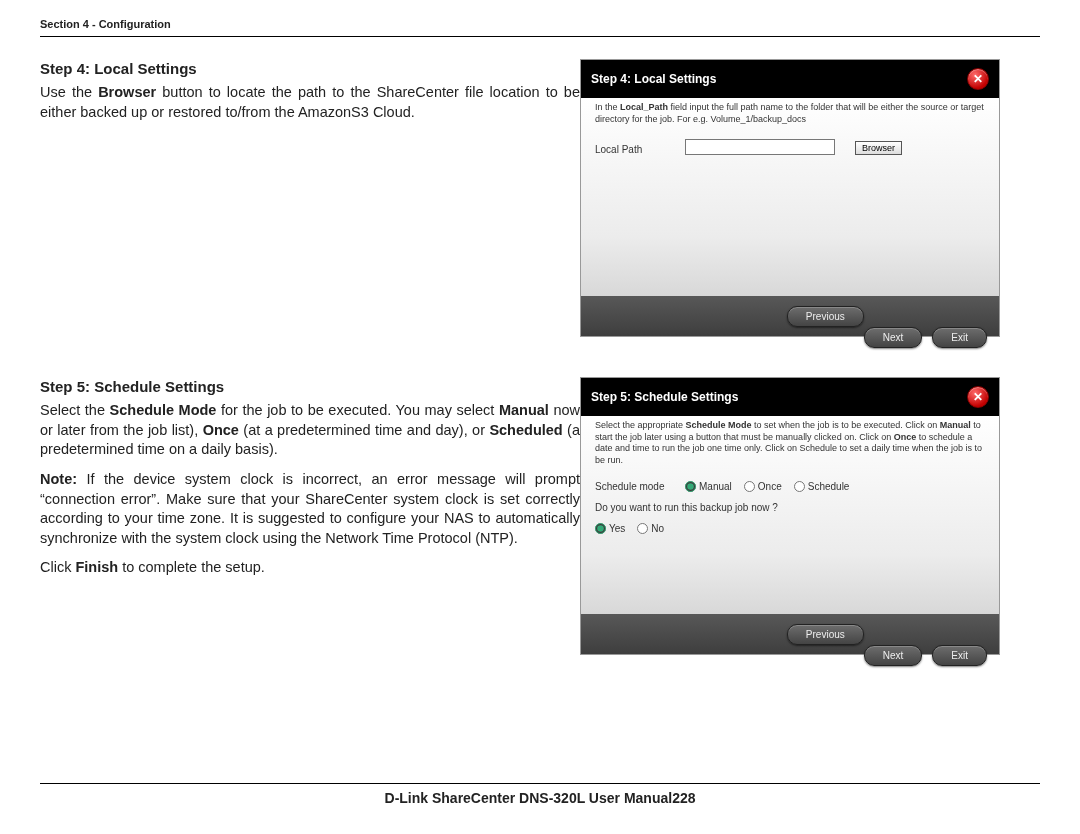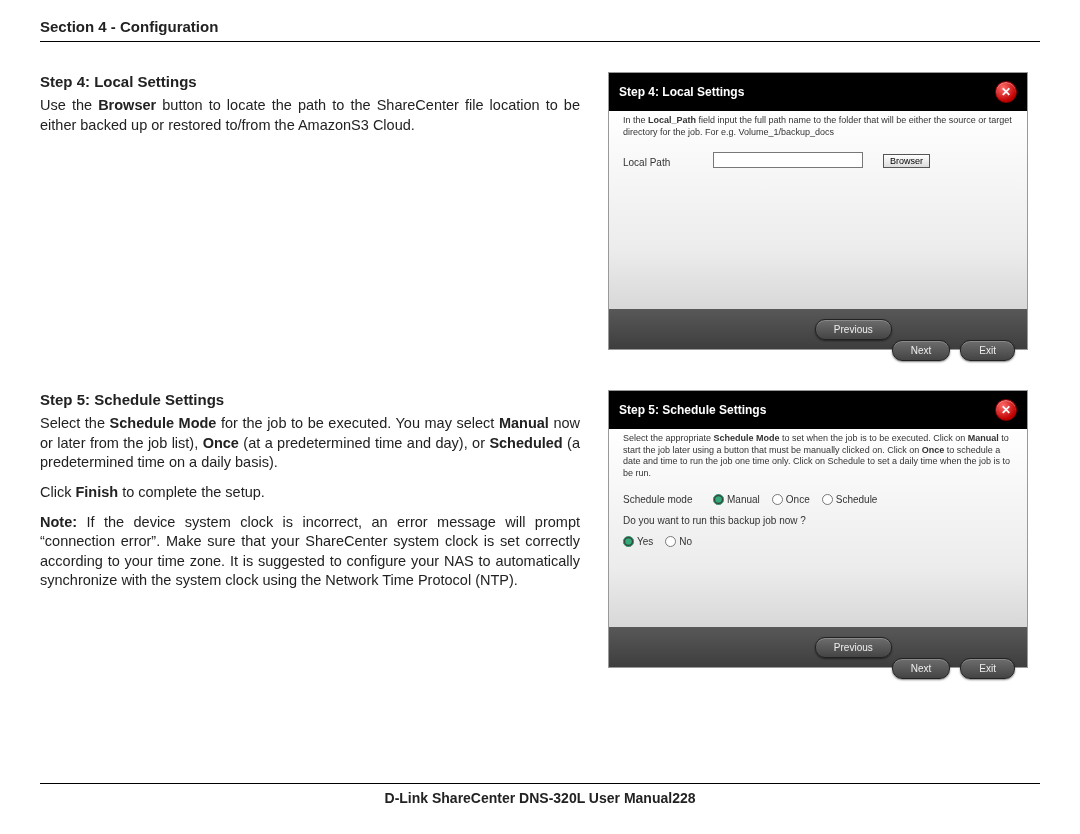--- a/index.html
+++ b/index.html
@@ -6,29 +6,28 @@
   body {
     font-family: "Myriad Pro", "Segoe UI", Arial, sans-serif;
     background: #fff;
     color: #222;
     width: 1080px;
     height: 834px;
     position: relative;
     padding: 18px 40px 0 40px;
   }
   .section-header {
-    font-size: 15px;
+    font-size: 11px;
     font-weight: 700;
     border-bottom: 1.5px solid #000;
     padding-bottom: 6px;
-    margin-bottom: 30px;
+    margin-bottom: 22px;
   }
   .row {
     display: flex;
-    gap: 28px;
     margin-bottom: 40px;
   }
   .left {
     flex: 0 0 540px;
     font-size: 14.5px;
     line-height: 1.35;
   }
   .left h3 {
     font-size: 15px;
     font-weight: 700;
@@ -182,24 +181,24 @@
   </div>
 </div>
 
 <div class="row">
   <div class="left">
     <h3>Step 5: Schedule Settings</h3>
     <p>
       <span>Select the </span><strong>Schedule Mode</strong><span> for the job to be executed. You may select </span><strong>Manual</strong><span> now or later from the job list),  </span><strong>Once</strong><span> (at a predetermined time and day), or </span><strong>Scheduled</strong><span> (a predetermined time on a daily basis).</span>
     </p>
     <p>
+      <strong>Note:</strong><span> If the device system clock is incorrect, an error message will prompt “connection error”. Make sure that your ShareCenter system clock is set correctly according to your time zone. It is suggested to configure your NAS to automatically synchronize with the system clock using the Network Time Protocol (NTP).</span>
+    </p>
+    <p>
       <span>Click </span><strong>Finish</strong><span> to complete the setup.</span>
-    </p>
-    <p>
-      <strong>Note:</strong><span> If the device system clock is incorrect, an error message will prompt “connection error”. Make sure that your ShareCenter system clock is set correctly according to your time zone. It is suggested to configure your NAS to automatically synchronize with the system clock using the Network Time Protocol (NTP).</span>
     </p>
   </div>
   <div class="right">
     <div class="wizard">
       <div class="wizard-head">
         <span>Step 5: Schedule Settings</span>
         <div class="close-btn">✕</div>
       </div>
       <div class="wizard-body">
         <div class="wizard-desc">

